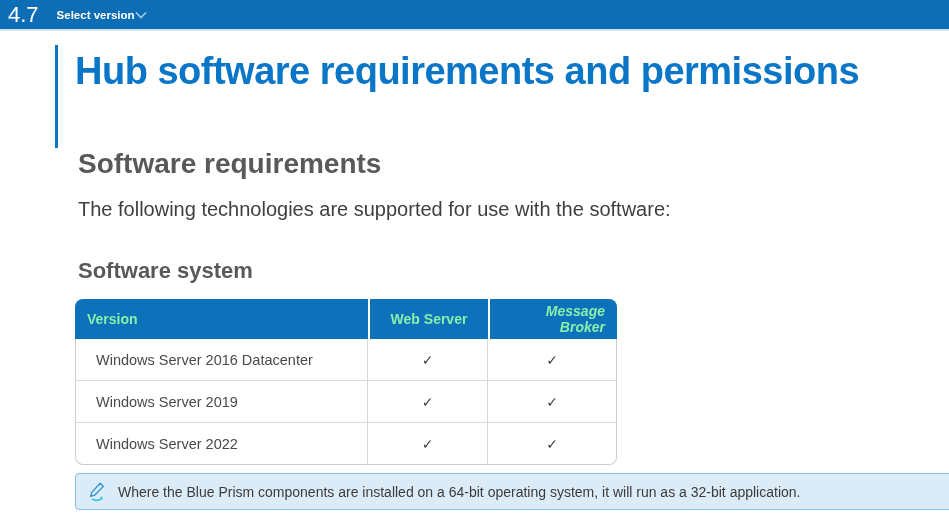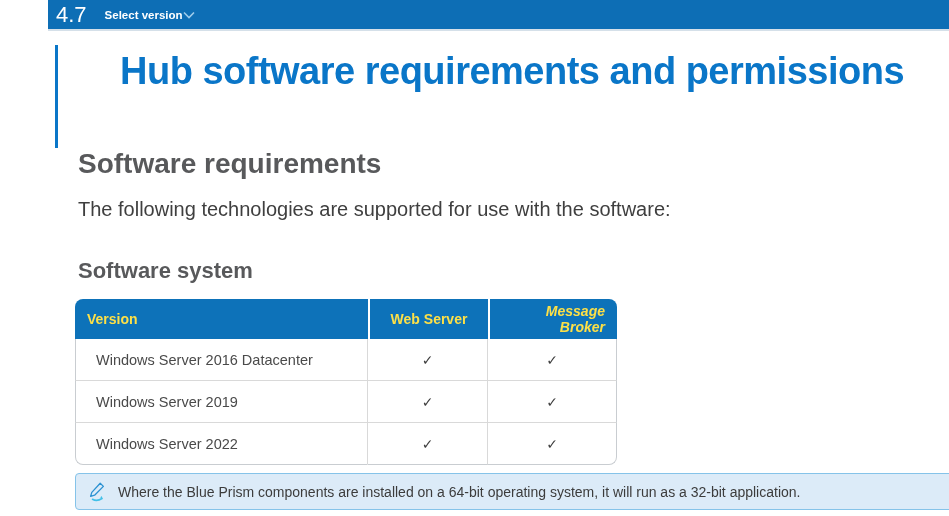--- a/index.html
+++ b/index.html
@@ -13,21 +13,20 @@
     font-family: "Liberation Sans", sans-serif;
   }
 
   
   .topbar {
     height: 31px;
     background: #0d6eb5;
     border-bottom: 2px solid #d5e0e9;
     display: flex;
     align-items: center;
-    margin-left: 48px;
   }
   .topbar .version-number {
     color: #ffffff;
     font-size: 22px;
     font-weight: 400;
     margin: 0 18px 0 8px;
     line-height: 1;
   }
   .topbar .select-version {
     display: flex;
@@ -39,21 +38,20 @@
     cursor: pointer;
   }
   .topbar .chevron { display: inline-flex; margin-top: 1px; }
 
   
   .title-block {
     margin: 14px 0 0 55px;
     height: 103px;
     border-left: 3px solid #0a76c8;
     padding: 2px 0 0 17px;
-    text-align: center;
   }
   .page-title {
     color: #0a76c8;
     font-size: 38px;
     font-weight: bold;
     letter-spacing: -0.5px;
     line-height: 1.1;
     margin-top: 4px;
   }
 
@@ -77,21 +75,21 @@
     font-size: 22px;
     font-weight: bold;
     line-height: 1.15;
   }
 
   
   .table-wrap { margin: 16px 0 0 75px; width: 542px; }
   table { width: 100%; border-collapse: separate; border-spacing: 0; }
   thead th {
     background: #0d72b9;
-    color: #fde047;
+    color: #86efac;
     font-size: 14px;
     font-weight: bold;
     height: 40px;
     vertical-align: middle;
     padding: 0 12px;
   }
   thead th.col-version { text-align: left; border-top-left-radius: 8px; }
   thead th.col-mid   { text-align: center; border-left: 2px solid #ffffff; }
   thead th.col-last  { text-align: right; border-left: 2px solid #ffffff; border-top-right-radius: 8px; font-style: italic; }
 

